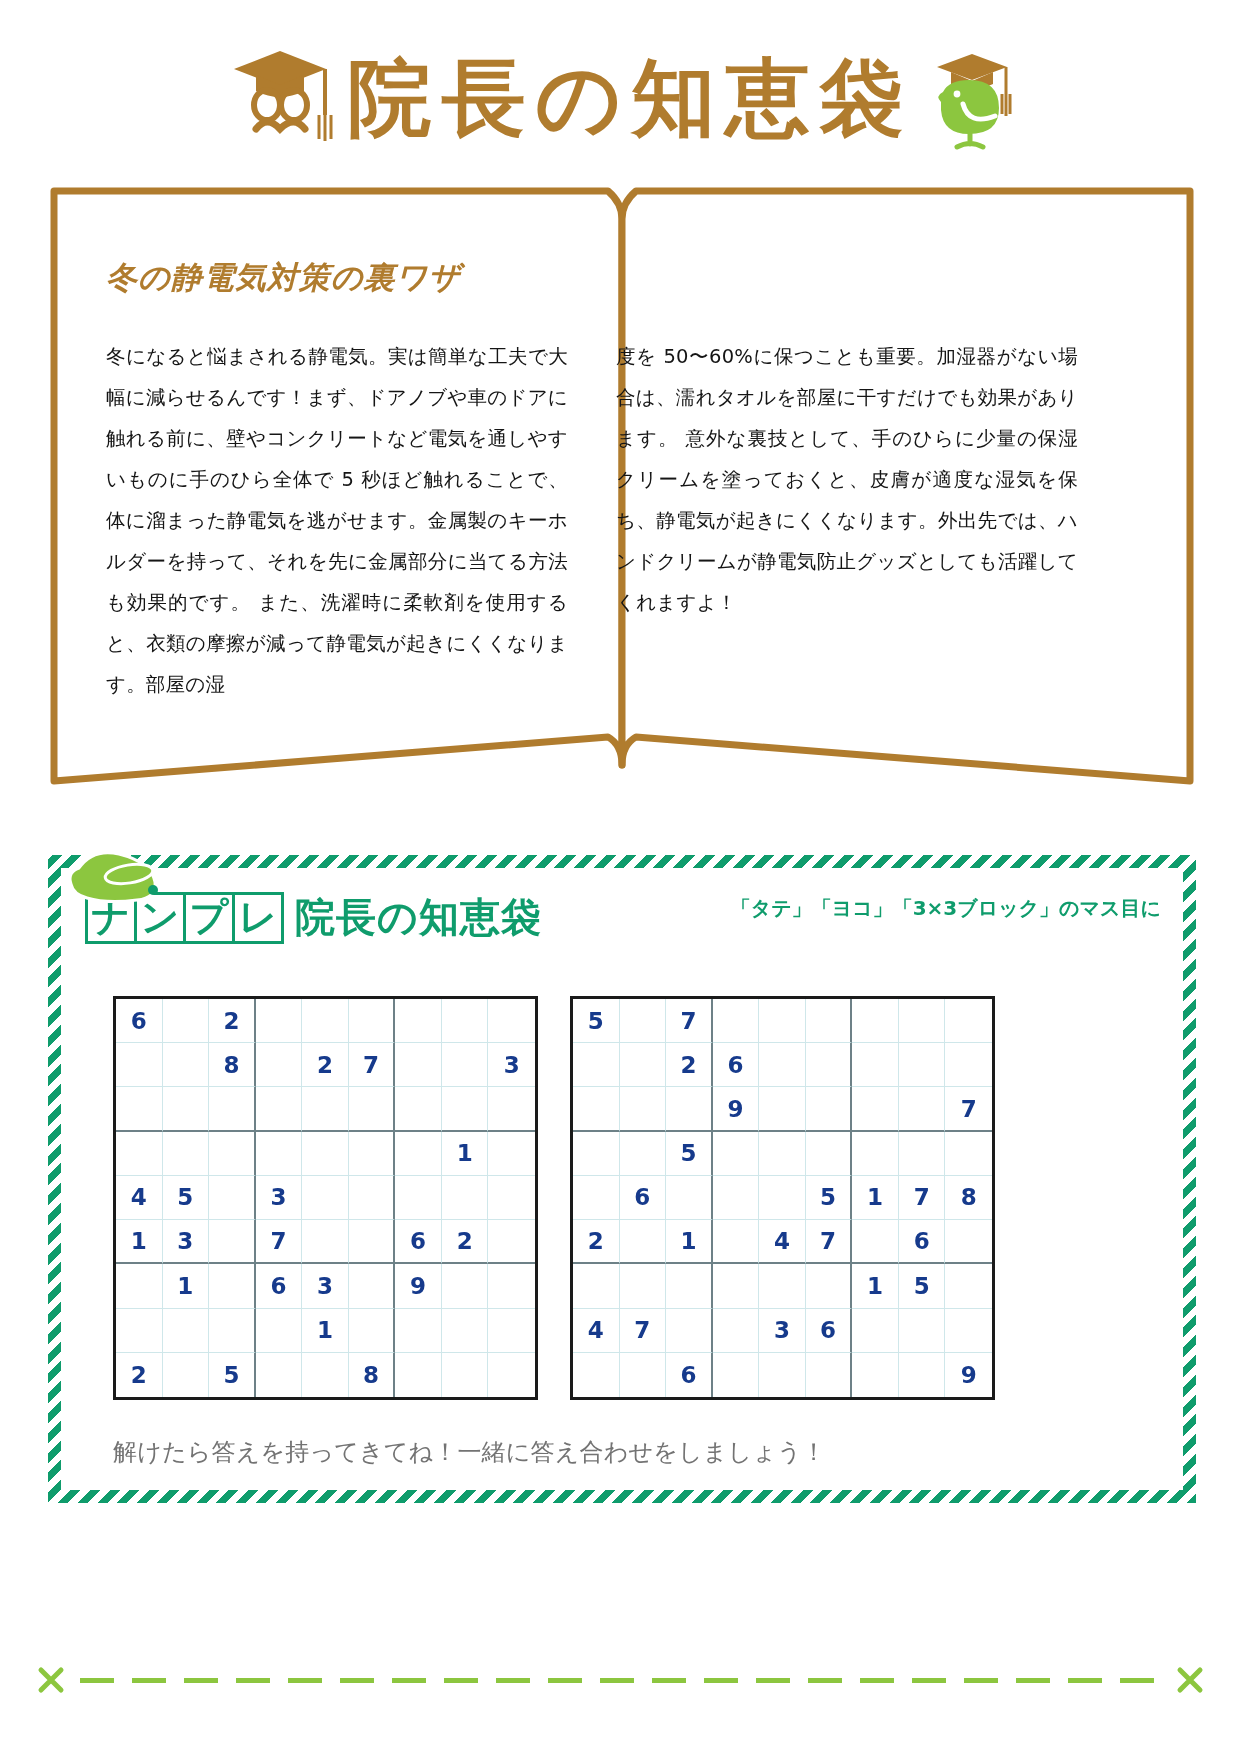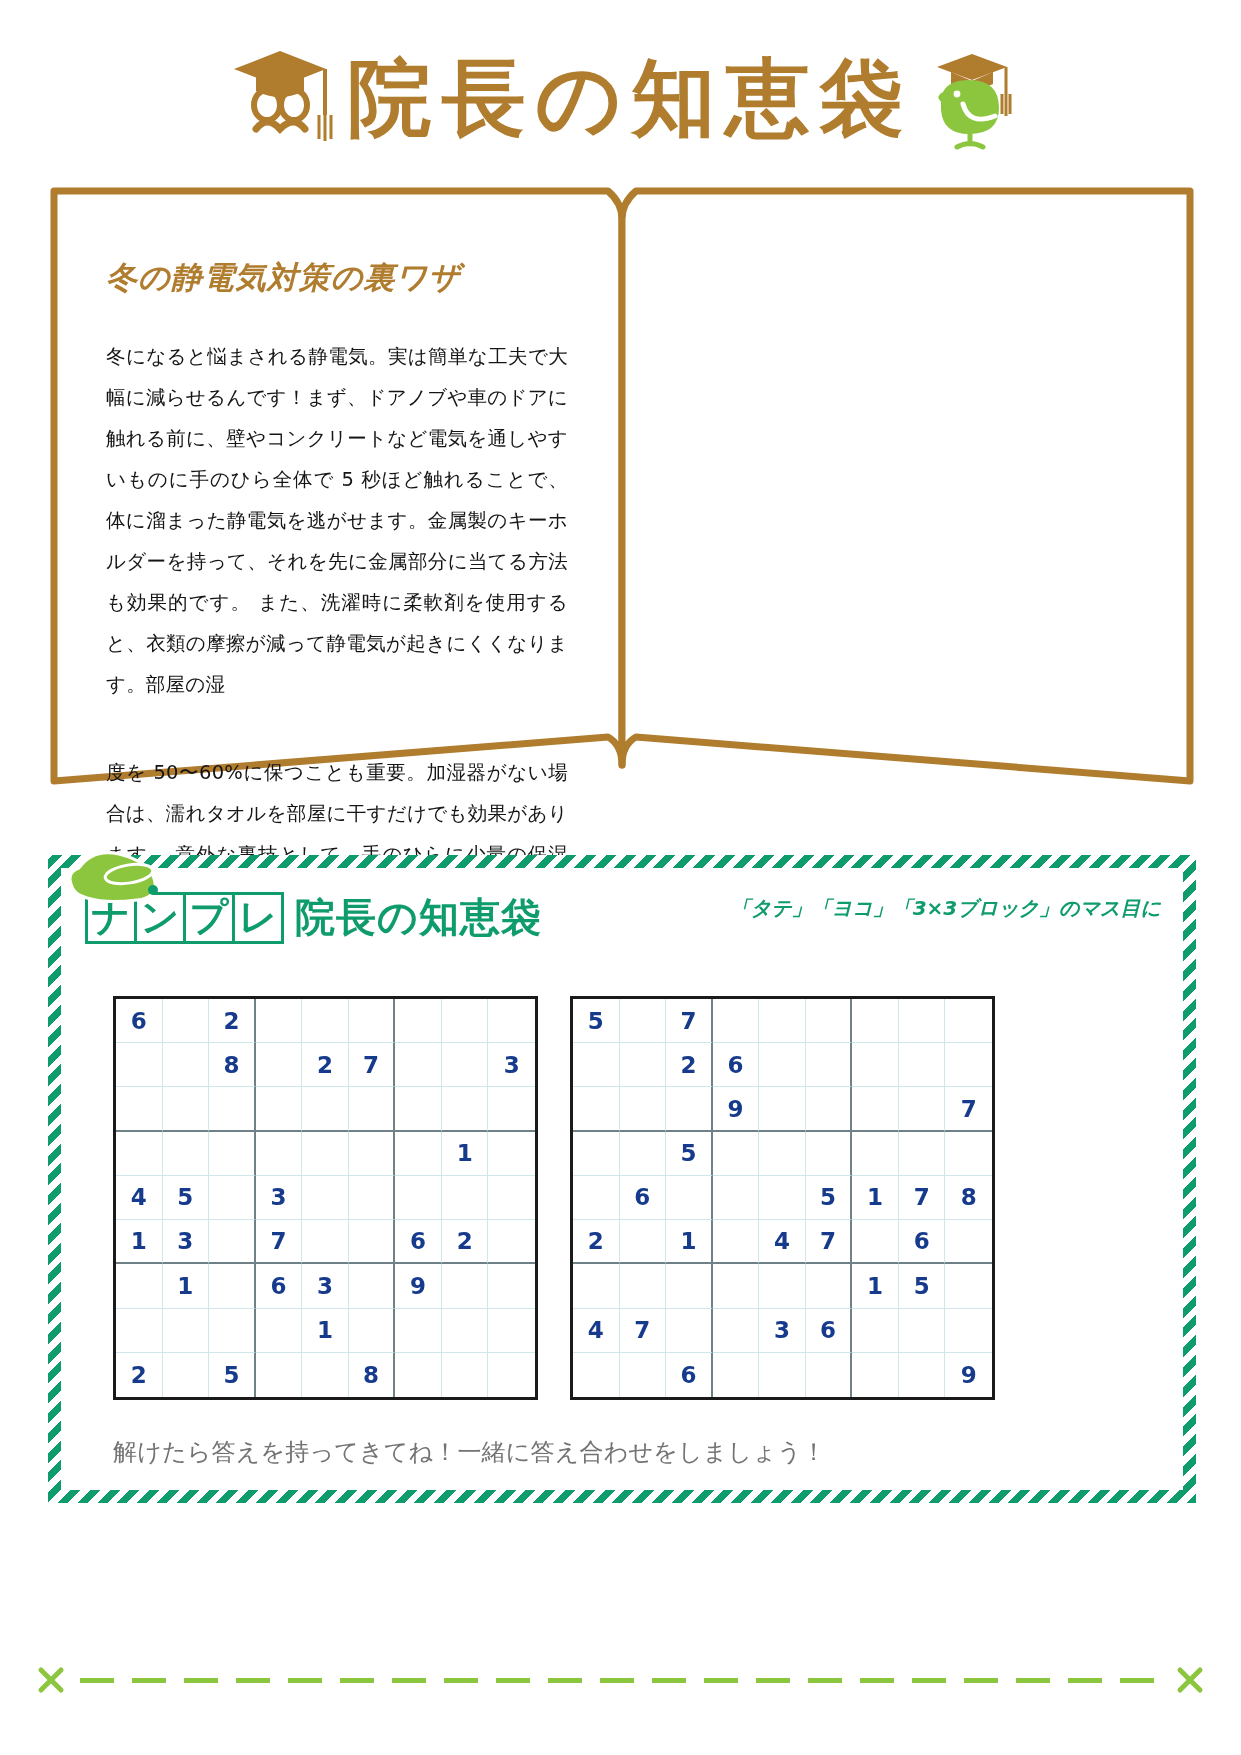--- a/index.html
+++ b/index.html
@@ -53,21 +53,20 @@
     font-weight: 700;
     color: #b07c2e;
     letter-spacing: 1px;
     margin-bottom: 38px;
     font-family: "DejaVu Sans", sans-serif;
     font-style: italic;
   }
   .article-columns {
     display: flex;
     gap: 48px;
-    flex-direction: column;
   }
   .article-col {
     width: 462px;
     font-size: 19.5px;
     line-height: 2.1;
     color: #151515;
     letter-spacing: 0.2px;
     text-align: justify;
     font-family: "DejaVu Sans", sans-serif;
   }
@@ -135,21 +134,20 @@
   }
   .puzzle-instructions {
     margin-top: 4px;
     font-size: 20px;
     line-height: 1.45;
     color: #0f9c6c;
     font-weight: 700;
     text-align: right;
     letter-spacing: 0px;
     font-family: "DejaVu Sans", sans-serif;
-    font-style: italic;
   }
 
   .grids {
     position: absolute;
     top: 128px; left: 52px;
     display: flex;
     gap: 32px;
   }
   .sudoku {
     width: 425px; height: 404px;

